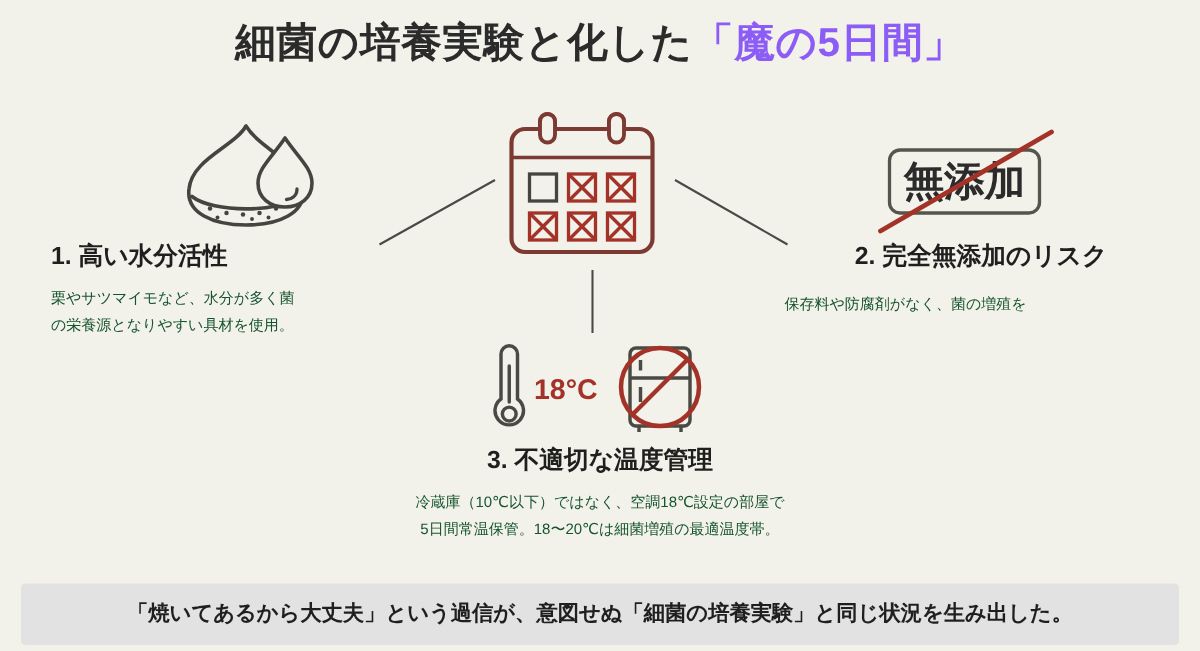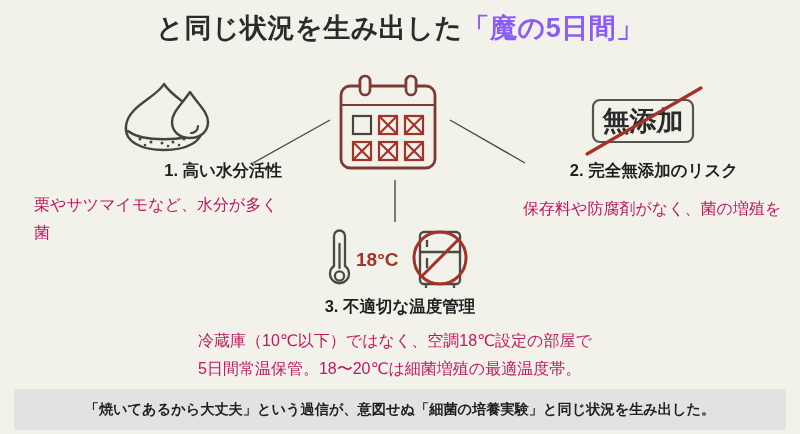--- a/index.html
+++ b/index.html
@@ -62,34 +62,34 @@
     position: absolute;
   }
   .block-heading {
     font-size: 16.5px;
     font-weight: bold;
     color: #1f1f1f;
     white-space: nowrap;
     text-align: center;
   }
   .block-body {
-    font-size: 16px;
+    font-size: 10px;
     line-height: 1.75;
-    color: #be185d;
+    color: #14532d;
   }
 
   #block-1 { left: 34px; top: 160px; width: 248px; text-align: left; }
-  #block-1 .block-heading { text-align: right; margin-bottom: 9px; }
+  #block-1 .block-heading { text-align: left; margin-bottom: 9px; }
 
   #block-2 { left: 523px; top: 160px; width: 262px; text-align: left; }
   #block-2 .block-heading { text-align: center; margin-bottom: 13px; }
 
   #block-3 { left: 198px; top: 296px; width: 404px; text-align: center; }
   #block-3 .block-heading { margin-bottom: 9px; }
-  #block-3 .block-body { text-align: left; }
+  #block-3 .block-body { text-align: center; }
 
   
   .footer-bar {
     position: absolute;
     left: 14px;
     top: 389px;
     width: 772px;
     height: 41px;
     background: #e2e2e2;
     border-radius: 3px;
@@ -114,21 +114,21 @@
     font-weight: bold;
     fill: #a33228;
   }
 </style>
 </head>
 <body>
 
 <div id="canvas">
 
   <div class="title">
-    <span>と同じ状況を生み出した</span><span class="accent">「魔の5日間」</span>
+    <span>細菌の培養実験と化した</span><span class="accent">「魔の5日間」</span>
   </div>
 
   <svg class="lines" viewBox="0 0 800 434">
     <line x1="253" y1="163" x2="330" y2="120" stroke="#4a4a45" stroke-width="1.4"></line>
     <line x1="525" y1="163" x2="450" y2="120" stroke="#4a4a45" stroke-width="1.4"></line>
     <line x1="395" y1="180" x2="395" y2="222" stroke="#4a4a45" stroke-width="1.4"></line>
   </svg>
 
   <div class="icon-box" id="icon-moisture">
     <svg width="108" height="80" viewBox="0 0 108 80">
@@ -235,20 +235,21 @@
         <circle cx="118" cy="30" r="26"></circle>
         <line x1="100" y1="48" x2="136" y2="12"></line>
       </g>
     </svg>
   </div>
 
   <div class="block" id="block-1">
     <div class="block-heading">1. 高い水分活性</div>
     <div class="block-body">
       <div>栗やサツマイモなど、水分が多く菌</div>
+      <div>の栄養源となりやすい具材を使用。</div>
     </div>
   </div>
 
   <div class="block" id="block-2">
     <div class="block-heading">2. 完全無添加のリスク</div>
     <div class="block-body">
       <div>保存料や防腐剤がなく、菌の増殖を</div>
     </div>
   </div>
 

